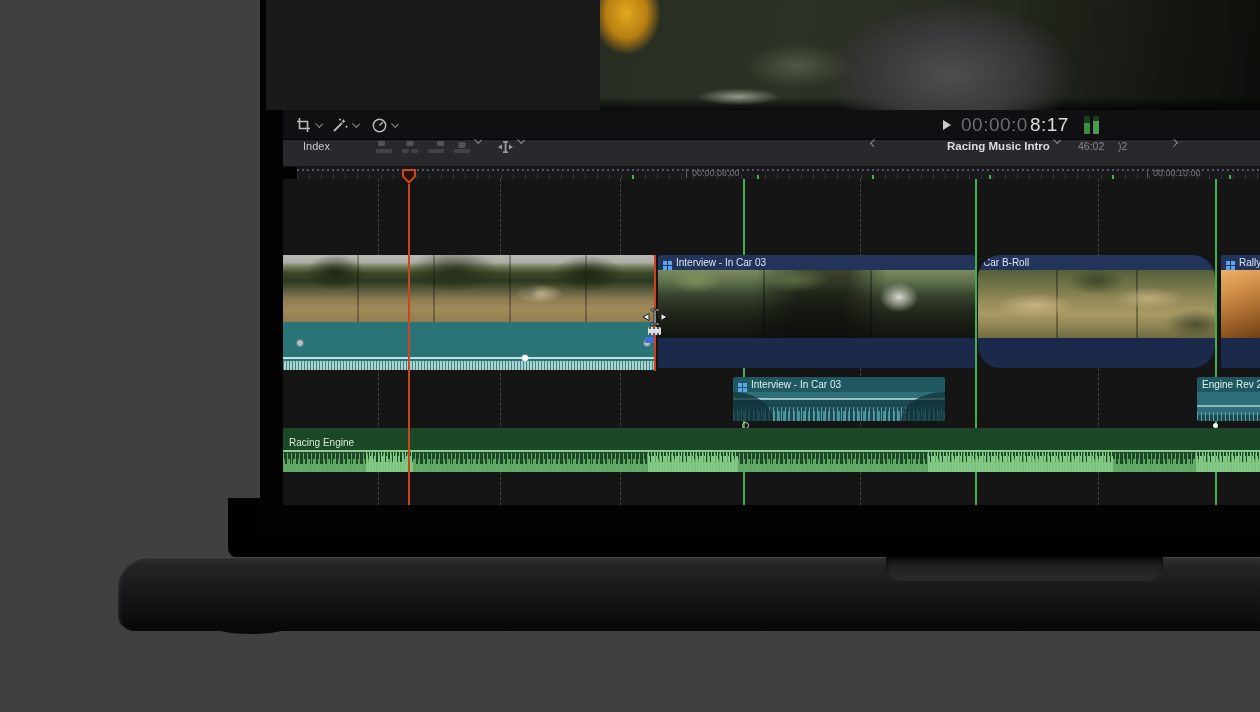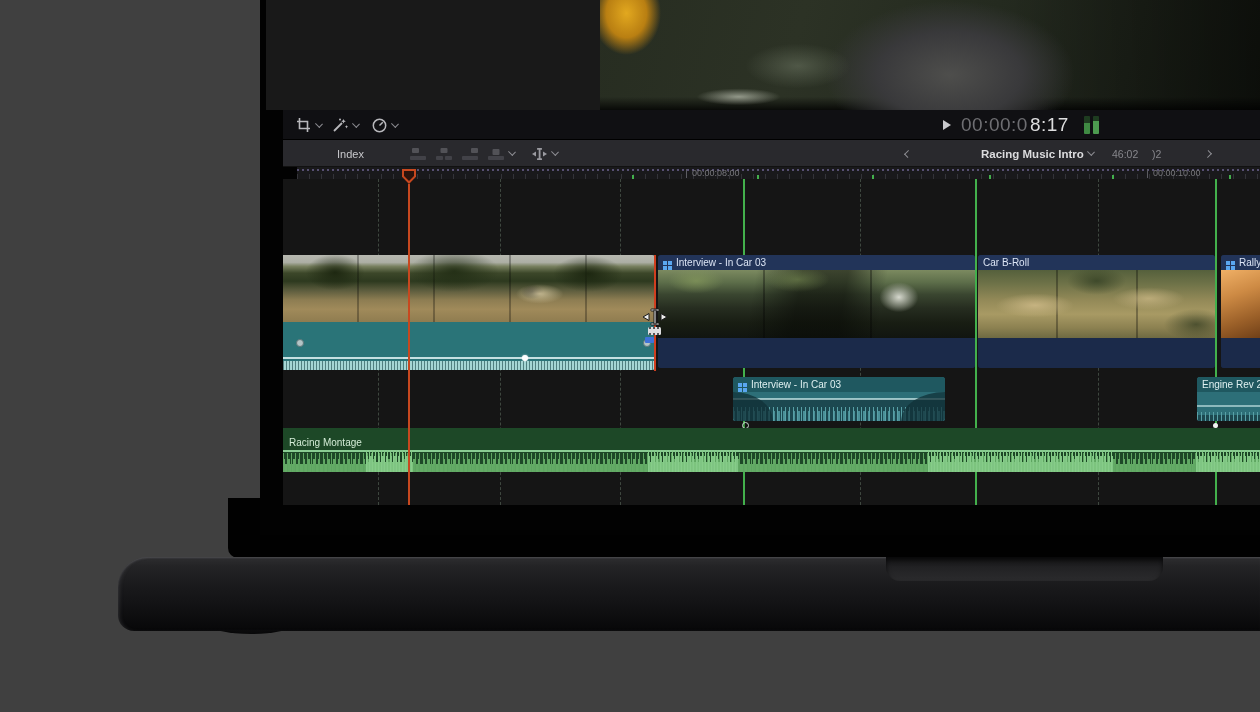--- a/index.html
+++ b/index.html
@@ -39,21 +39,21 @@
         transform:rotate(45deg) scaleY(.85);margin-top:-3px;}
   .chev.left{transform:rotate(135deg) scaleY(.85);margin-top:0;}
   .chev.right{transform:rotate(-45deg) scaleY(.85);margin-top:0;}
   .play-tri{width:0;height:0;border-left:8px solid #c9c9cd;border-top:5px solid transparent;border-bottom:5px solid transparent;}
   .tc-big{font-size:19px;letter-spacing:.5px;font-weight:400;}
   .tc-dim{color:#6e6e72;} .tc-bri{color:#dededf;}
   .meter{position:absolute;width:6px;top:6px;border-radius:1px;}
 
   
   .tlhead{position:absolute;left:23px;top:140px;width:977px;height:27px;background:#29292d;border-bottom:1px solid #111;}
-  .hitem{position:absolute;top:0;height:27px;display:flex;align-items:center;gap:4px;margin-left:34px;}
+  .hitem{position:absolute;top:0;height:27px;display:flex;gap:4px;}
   .index-label{font-size:11px;color:#c7c7cb;}
   .proj-title{font-size:11.5px;font-weight:700;color:#dcdcde;}
   .dur{font-size:10.5px;color:#87878c;}
   .eicon{opacity:.95;}
 
   
   .ruler{position:absolute;left:37px;top:167px;width:1121px;height:12px;background:#19191b;}
   .ruler .dots{position:absolute;left:0;top:2px;width:100%;height:2px;
       background:repeating-linear-gradient(90deg,#575073 0 2px,rgba(0,0,0,0) 2px 5px);}
   .ruler .ticks{position:absolute;left:0;bottom:0;width:100%;height:5px;
@@ -303,21 +303,21 @@
 
       <div class="clip" style="left:375px;top:76px;width:317px;height:113px;background:#1b2a4a;">
         <div class="clip-head navy-h">
           <span class="mc"></span>
           <span class="clip-label">Interview - In Car 03</span>
         </div>
         <div class="thumbs thumbs-intv"></div>
         <div class="vclip-low"></div>
       </div>
 
-      <div class="clip" style="left:695px;top:76px;width:237px;height:113px;background:#1b2a4a;">
+      <div class="clip" style="left:695px;top:76px;width:237px;height:113px;background:#1b2a4a;border-radius:23px;">
         <div class="clip-head navy-h">
           <span class="clip-label">Car B-Roll</span>
         </div>
         <div class="thumbs thumbs-broll"></div>
         <div class="vclip-low"></div>
       </div>
 
       <div class="clip" style="left:938px;top:76px;width:46px;height:113px;background:#1b2a4a;">
         <div class="clip-head navy-h">
           <span class="mc"></span>
@@ -351,21 +351,21 @@
           <div class="awave" style="height:12px;background:
              repeating-linear-gradient(90deg,#58a0a6 0 1px, rgba(0,0,0,0) 1px 4px) 0 100%/100% 9px no-repeat,
              linear-gradient(#1c4850,#1c4850) 0 100%/100% 6px no-repeat;"></div>
           <div class="volume-line" style="top:13px;background:rgba(205,235,235,.6);"></div>
         </div>
       </div>
       <div class="conn-dot" style="left:930px;top:244px;"></div>
 
       <div class="clip music" style="left:0;top:249px;width:977px;height:44px;border-radius:0;">
         <div class="music-head green-h">
-          <span class="clip-label">Racing Montage</span>
+          <span class="clip-label">Racing Engine</span>
         </div>
         <div class="music-volline"></div>
         <div class="music-wave"></div>
         <div class="music-wave-loud" style="left:83px;width:47px;"></div>
         <div class="music-wave-loud" style="left:365px;width:90px;"></div>
         <div class="music-wave-loud" style="left:645px;width:185px;"></div>
         <div class="music-wave-loud" style="left:913px;width:64px;"></div>
       </div>
 
       <div class="cursor" style="left:359px;top:127px;">

